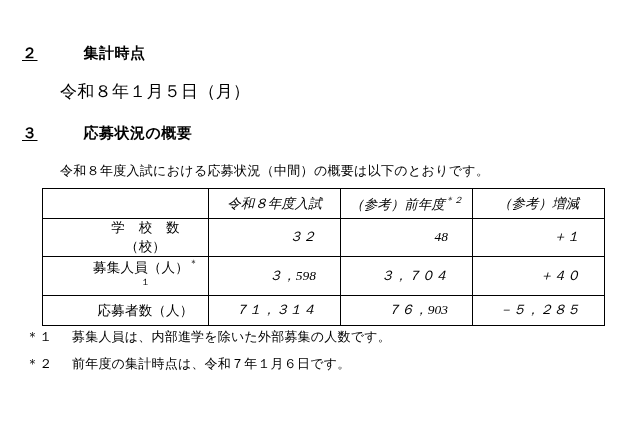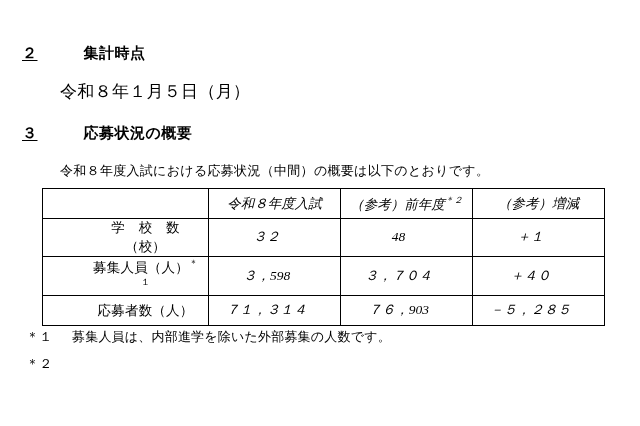--- a/index.html
+++ b/index.html
@@ -93,20 +93,21 @@
     width: 166px;
     text-align: center;
     padding-left: 48px;
   }
   #summary-table .col-val {
     width: 132px;
     text-align: center;
     font-style: italic;
   }
   #summary-table tbody td.col-val {
+    text-align: right;
     padding-right: 24px;
   }
   #summary-table tbody td.col-label {
     text-align: center;
     letter-spacing: 0.2px;
   }
   .sup {
     font-size: 9px;
     vertical-align: super;
     letter-spacing: 0;
@@ -194,16 +195,17 @@
     </tbody>
   </table>
 
   <div class="footnotes">
     <div class="footnote">
       <span class="mark">＊１</span>
       <span>募集人員は、内部進学を除いた外部募集の人数です。</span>
     </div>
     <div class="footnote">
       <span class="mark">＊２</span>
+      <span>前年度の集計時点は、令和７年１月６日です。</span>
     </div>
   </div>
 
 </div>
 
 </body></html>

